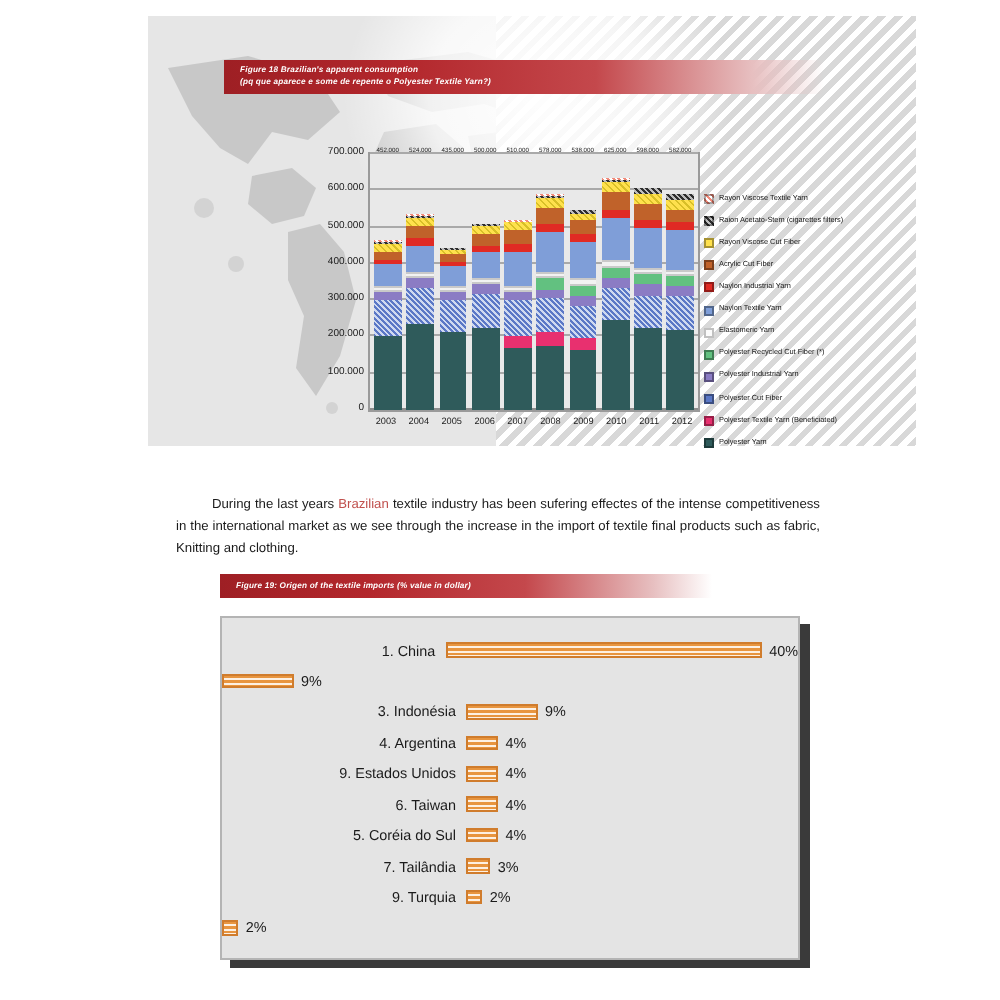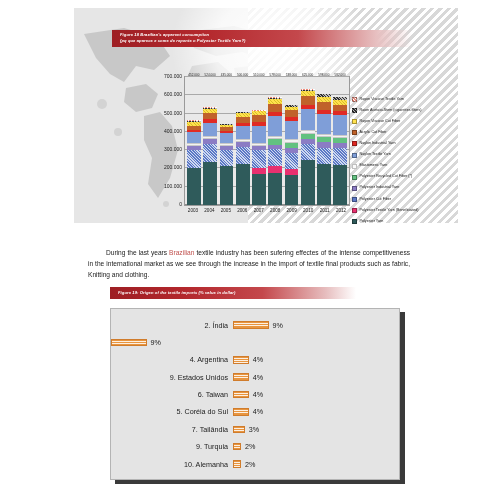--- a/index.html
+++ b/index.html
@@ -529,25 +529,30 @@
 
 <p id="paragraph"><span>During  the last years </span><span class="hl">Brazilian</span><span>  textile industry  has been sufering effectes of the intense competitiveness in the international market as we see through the increase in the  import of textile final products such as fabric, Knitting and clothing.</span></p>
 
 <div class="fig-caption" id="fig19-caption">
   <div>Figure 19: Origen of the textile imports (% value in dollar)</div>
 </div>
 
 <div id="chart19-shadow"></div>
 <div id="chart19">
     <div class="h-row">
-      <div class="h-name">2. Índia</div>
+      <div class="h-name">1. China</div>
+      <div class="h-bar" style="width: 158px;"></div>
+      <div class="h-val">40%</div>
+    </div>
+    <div class="h-row">
       <div class="h-bar" style="width: 35.55px;"></div>
       <div class="h-val">9%</div>
     </div>
     <div class="h-row">
+      <div class="h-name">3. Indonésia</div>
       <div class="h-bar" style="width: 35.55px;"></div>
       <div class="h-val">9%</div>
     </div>
     <div class="h-row">
       <div class="h-name">4. Argentina</div>
       <div class="h-bar" style="width: 15.8px;"></div>
       <div class="h-val">4%</div>
     </div>
     <div class="h-row">
       <div class="h-name">9. Estados Unidos</div>
@@ -568,17 +573,16 @@
       <div class="h-name">7. Tailândia</div>
       <div class="h-bar" style="width: 11.85px;"></div>
       <div class="h-val">3%</div>
     </div>
     <div class="h-row">
       <div class="h-name">9. Turquia</div>
       <div class="h-bar" style="width: 7.9px;"></div>
       <div class="h-val">2%</div>
     </div>
     <div class="h-row">
-      <div class="h-name">10. Alemanha</div>
       <div class="h-bar" style="width: 7.9px;"></div>
       <div class="h-val">2%</div>
     </div>
   </div>
 
 </body></html>

